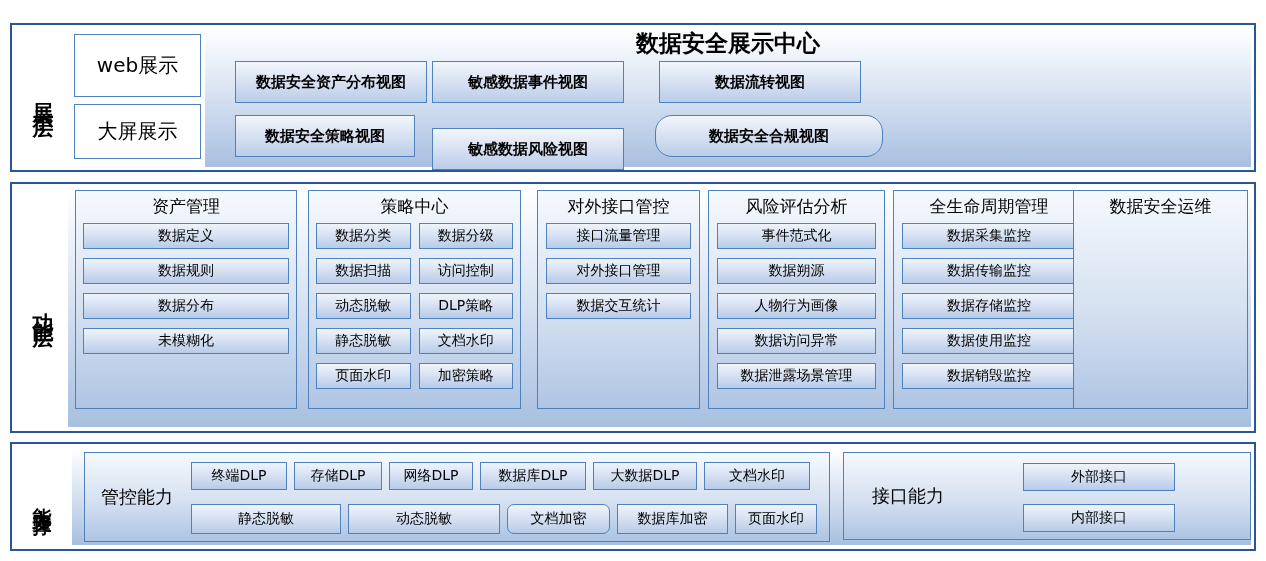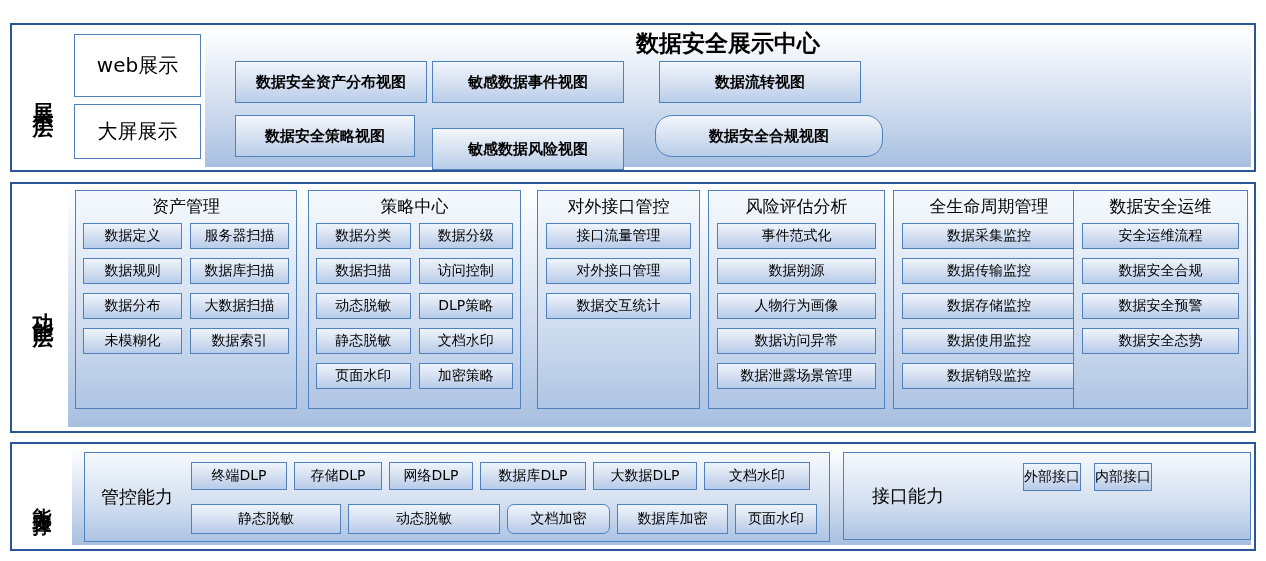--- a/index.html
+++ b/index.html
@@ -75,21 +75,21 @@
   .ctrl-row1 .chip:nth-child(2){width:88px;}
   .ctrl-row1 .chip:nth-child(3){width:84px;}
   .ctrl-row1 .chip:nth-child(4){width:106px;}
   .ctrl-row1 .chip:nth-child(5){width:104px;}
   .ctrl-row1 .chip:nth-child(6){width:106px;}
   .ctrl-row2 .chip:nth-child(1){width:150px;}
   .ctrl-row2 .chip:nth-child(2){width:152px;}
   .ctrl-row2 .chip:nth-child(3){width:103px;border-radius:7px;}
   .ctrl-row2 .chip:nth-child(4){width:111px;}
   .ctrl-row2 .chip:nth-child(5){width:82px;}
-  .iface-list{position:absolute;left:179px;top:10px;width:152px;display:flex;flex-direction:row;gap:13px;}
+  .iface-list{position:absolute;left:179px;top:10px;width:152px;display:flex;flex-direction:column;gap:13px;}
   .iface-list .chip{height:28px;}
 </style>
 </head>
 <body>
 
 <div id="canvas">
 
   <div class="section sec-top">
     <div class="layer-label">展示层</div>
     <div class="mode-box mode1">web展示</div>
@@ -113,26 +113,20 @@
     <div class="panel mid-panel"></div>
 
     <div class="column col1">
       <div class="col-title">资产管理</div>
       <div class="two-cols">
         <div class="vlist">
             <div class="chip">数据定义</div>
             <div class="chip">数据规则</div>
             <div class="chip">数据分布</div>
             <div class="chip">未模糊化</div>
-          </div>
-        <div class="vlist">
-            <div class="chip">服务器扫描</div>
-            <div class="chip">数据库扫描</div>
-            <div class="chip">大数据扫描</div>
-            <div class="chip">数据索引</div>
           </div>
       </div>
     </div>
 
     <div class="column col2">
       <div class="col-title">策略中心</div>
       <div class="two-cols">
         <div class="vlist">
             <div class="chip">数据分类</div>
             <div class="chip">数据扫描</div>
@@ -176,26 +170,20 @@
           <div class="chip">数据采集监控</div>
           <div class="chip">数据传输监控</div>
           <div class="chip">数据存储监控</div>
           <div class="chip">数据使用监控</div>
           <div class="chip">数据销毁监控</div>
         </div>
     </div>
 
     <div class="column col6">
       <div class="col-title">数据安全运维</div>
-      <div class="vlist single">
-          <div class="chip">安全运维流程</div>
-          <div class="chip">数据安全合规</div>
-          <div class="chip">数据安全预警</div>
-          <div class="chip">数据安全态势</div>
-        </div>
     </div>
   </div>
 
   <div class="section sec-bot">
     <div class="layer-label tight">能力支撑</div>
     <div class="panel bot-panel">
 
       <div class="cap-box ctrl-box">
         <div class="cap-label">管控能力</div>
         <div class="ctrl-row ctrl-row1">

